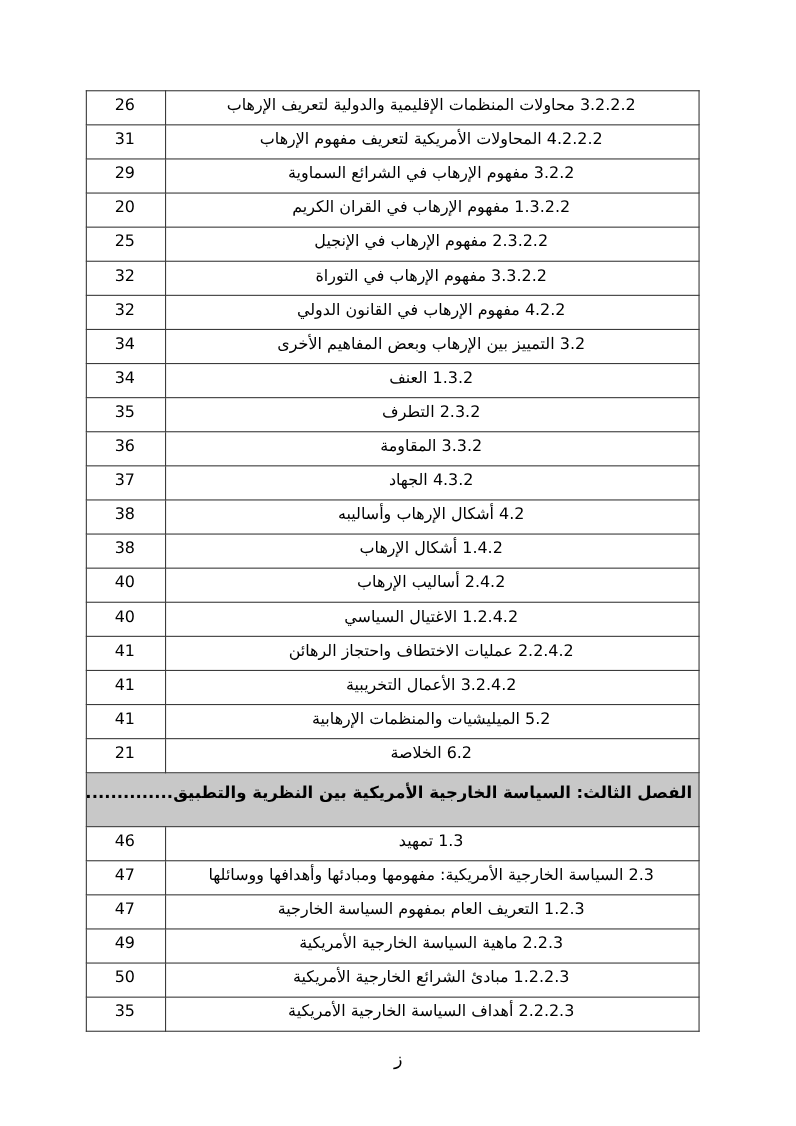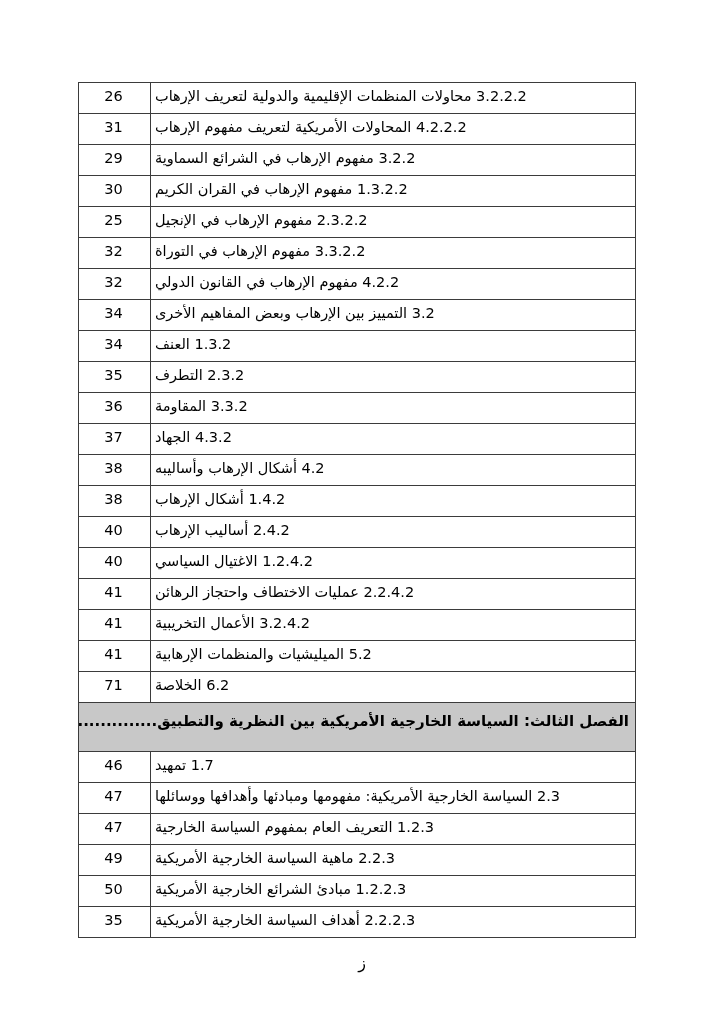--- a/index.html
+++ b/index.html
@@ -33,21 +33,21 @@
     vertical-align: top;
     box-sizing: border-box;
     font-size: 14.5px;
     line-height: 20px;
     padding: 3px 6px 7px 4px;
     height: 30px;
     overflow: hidden;
     white-space: nowrap;
   }
   td.title-cell {
-    text-align: left;
+    text-align: center;
     direction: rtl;
   }
   td.page-cell {
     text-align: center;
     direction: ltr;
     padding-left: 2px;
     padding-right: 2px;
   }
   tr.chapter-row td {
     background: #c8c8c8;
@@ -86,21 +86,21 @@
         <tr>
           <td class="title-cell">4.2.2.2 المحاولات الأمريكية لتعريف مفهوم الإرهاب</td>
           <td class="page-cell">31</td>
         </tr>
         <tr>
           <td class="title-cell">3.2.2 مفهوم الإرهاب في الشرائع السماوية</td>
           <td class="page-cell">29</td>
         </tr>
         <tr>
           <td class="title-cell">1.3.2.2 مفهوم الإرهاب في القران الكريم</td>
-          <td class="page-cell">30</td>
+          <td class="page-cell">20</td>
         </tr>
         <tr>
           <td class="title-cell">2.3.2.2 مفهوم الإرهاب في الإنجيل</td>
           <td class="page-cell">25</td>
         </tr>
         <tr>
           <td class="title-cell">3.3.2.2 مفهوم الإرهاب في التوراة</td>
           <td class="page-cell">32</td>
         </tr>
         <tr>
@@ -150,27 +150,27 @@
         <tr>
           <td class="title-cell">3.2.4.2 الأعمال التخريبية</td>
           <td class="page-cell">41</td>
         </tr>
         <tr>
           <td class="title-cell">5.2 الميليشيات والمنظمات الإرهابية</td>
           <td class="page-cell">41</td>
         </tr>
         <tr>
           <td class="title-cell">6.2 الخلاصة</td>
-          <td class="page-cell">71</td>
+          <td class="page-cell">21</td>
         </tr>
         <tr class="chapter-row">
           <td colspan="2" class="title-cell">الفصل الثالث: السياسة الخارجية الأمريكية بين النظرية والتطبيق.........................45- 79</td>
         </tr>
         <tr>
-          <td class="title-cell">1.7 تمهيد</td>
+          <td class="title-cell">1.3 تمهيد</td>
           <td class="page-cell">46</td>
         </tr>
         <tr>
           <td class="title-cell">2.3 السياسة الخارجية الأمريكية: مفهومها ومبادئها وأهدافها ووسائلها</td>
           <td class="page-cell">47</td>
         </tr>
         <tr>
           <td class="title-cell">1.2.3 التعريف العام بمفهوم السياسة الخارجية</td>
           <td class="page-cell">47</td>
         </tr>

